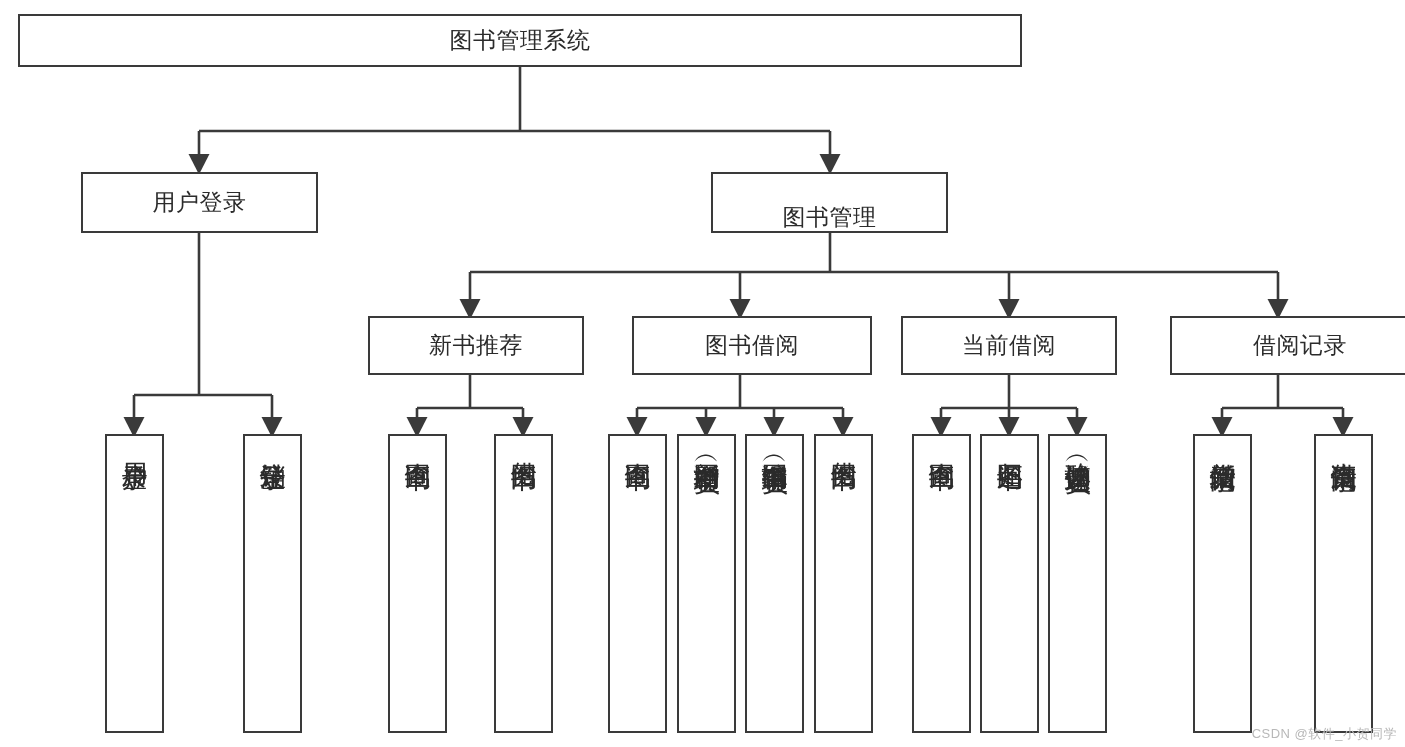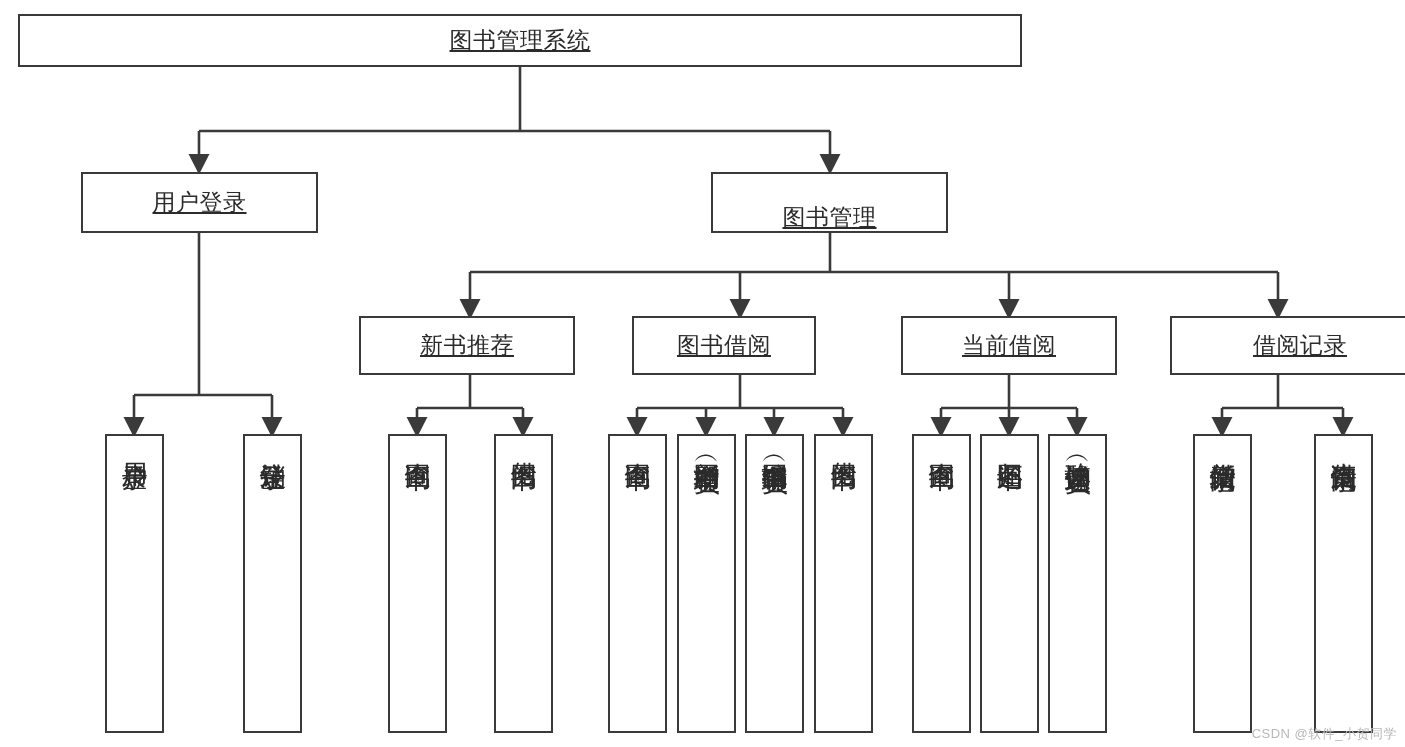--- a/index.html
+++ b/index.html
@@ -40,21 +40,20 @@
   }
   .node .label {
     display: block;
     text-align: center;
     line-height: 1.18;
     white-space: nowrap;
   }
   .node.horiz .label {
     font-size: 23px;
     letter-spacing: 0.5px;
-    text-decoration: underline;
   }
   .node.root .label {
     font-size: 23px;
   }
   .node.vert {
     align-items: flex-start;
     justify-content: center;
     padding-top: 6px;
   }
   .node.vert .label {
@@ -141,25 +140,25 @@
   </div>
 
   <div class="node horiz" style="left:81px; top:172px; width:237px; height:61px;">
     <span class="label">用户登录</span>
   </div>
 
   <div class="node horiz" style="left:711px; top:172px; width:237px; height:61px;align-items:flex-end;">
     <span class="label">图书管理</span>
   </div>
 
-  <div class="node horiz" style="left:359px; top:316px; width:216px; height:59px;">
+  <div class="node horiz" style="left:368px; top:316px; width:216px; height:59px;">
     <span class="label">新书推荐</span>
   </div>
 
-  <div class="node horiz" style="left:632px; top:316px; width:184px; height:59px;">
+  <div class="node horiz" style="left:632px; top:316px; width:240px; height:59px;">
     <span class="label">图书借阅</span>
   </div>
 
   <div class="node horiz" style="left:901px; top:316px; width:216px; height:59px;">
     <span class="label">当前借阅</span>
   </div>
 
   <div class="node horiz" style="left:1170px; top:316px; width:260px; height:59px;">
     <span class="label">借阅记录</span>
   </div>

